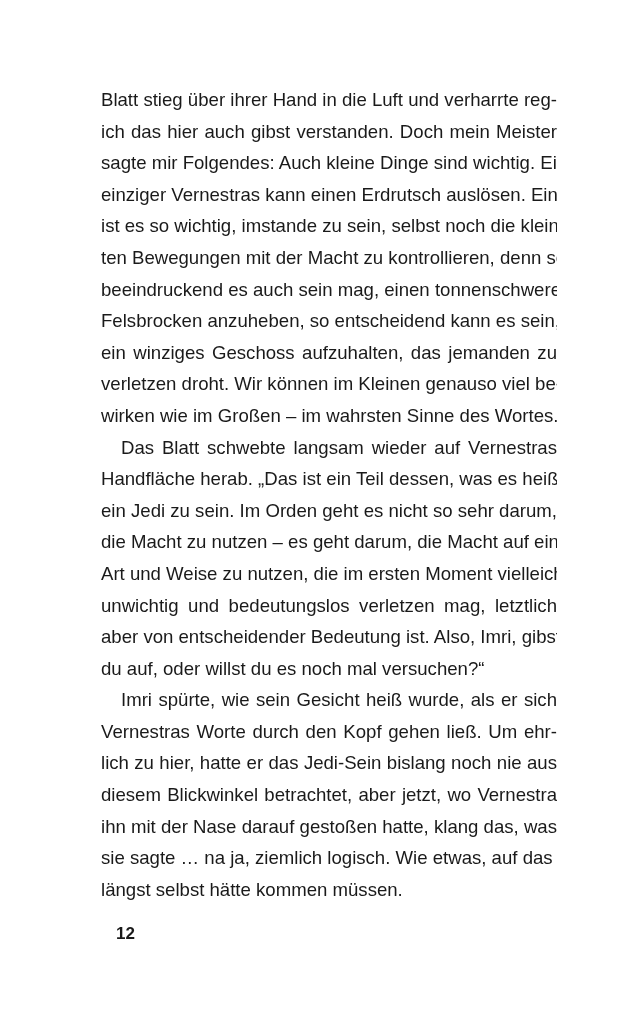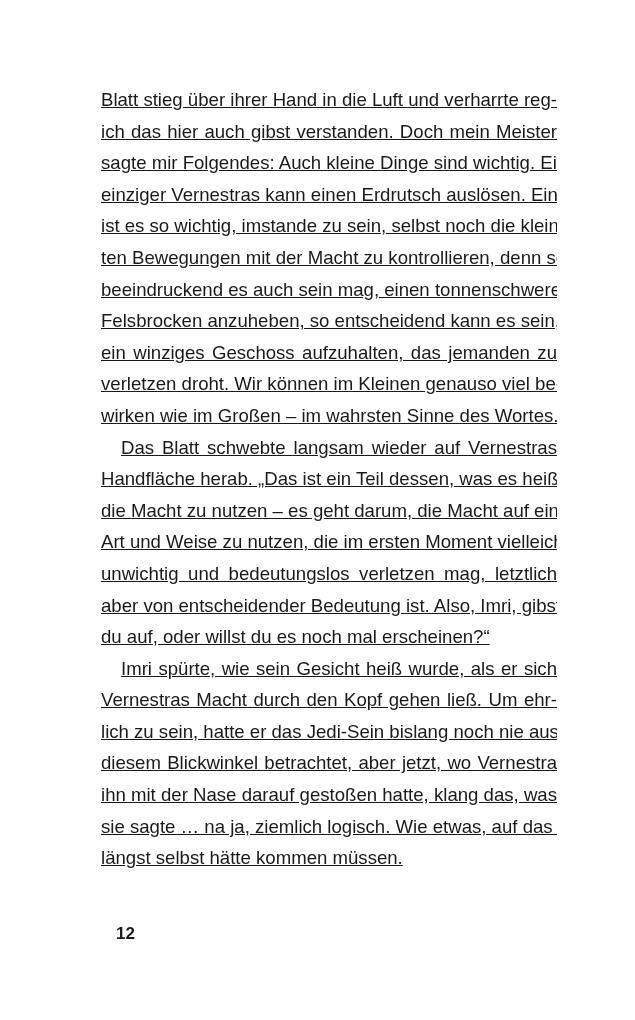--- a/index.html
+++ b/index.html
@@ -4,21 +4,21 @@
   <style>
     html, body { margin: 0; padding: 0; background: #ffffff; }
     body { width: 635px; height: 1020px; position: relative; overflow: hidden; }
     .page {
       position: absolute; left: 101px; top: 84px; width: 456px;
       font-family: "Liberation Sans", "DejaVu Sans", sans-serif;
       font-size: 18.6px; line-height: 31.6px; color: #1a1a1a;
     }
     .line {
       display: block; white-space: nowrap; text-align: justify;
-      text-align-last: justify; height: 31.6px; overflow: hidden; text-decoration: underline;
+      text-align-last: justify; height: 31.6px; overflow: hidden;
     }
     .line.last { text-align-last: left; }
     .line.indent { text-indent: 0; padding-left: 20px; }
     .page-number {
       position: absolute; left: 116px; top: 892px;
       font-family: "Liberation Sans", "DejaVu Sans", sans-serif;
       font-size: 17px; font-weight: bold; color: #1a1a1a; margin-top: 32px;
     }
   </style>
 </head>
@@ -34,30 +34,31 @@
     <span class="line">ten Bewegungen mit der Macht zu kontrollieren, denn so</span>
     <span class="line">beeindruckend es auch sein mag, einen tonnenschweren</span>
     <span class="line">Felsbrocken anzuheben, so entscheidend kann es sein,</span>
     <span class="line">ein winziges Geschoss aufzuhalten, das jemanden zu</span>
     <span class="line">verletzen droht. Wir können im Kleinen genauso viel be-</span>
     <span class="line last">wirken wie im Großen – im wahrsten Sinne des Wortes.“</span>
   </div>
   <div>
     <span class="line indent">Das Blatt schwebte langsam wieder auf Vernestras</span>
     <span class="line">Handfläche herab. „Das ist ein Teil dessen, was es heißt,</span>
+    <span class="line">ein Jedi zu sein. Im Orden geht es nicht so sehr darum,</span>
     <span class="line">die Macht zu nutzen – es geht darum, die Macht auf eine</span>
     <span class="line">Art und Weise zu nutzen, die im ersten Moment vielleicht</span>
     <span class="line">unwichtig und bedeutungslos verletzen mag, letztlich</span>
     <span class="line">aber von entscheidender Bedeutung ist. Also, Imri, gibst</span>
-    <span class="line last">du auf, oder willst du es noch mal erscheinen?“</span>
+    <span class="line last">du auf, oder willst du es noch mal versuchen?“</span>
   </div>
   <div>
     <span class="line indent">Imri spürte, wie sein Gesicht heiß wurde, als er sich</span>
-    <span class="line">Vernestras Macht durch den Kopf gehen ließ. Um ehr-</span>
-    <span class="line">lich zu sein, hatte er das Jedi-Sein bislang noch nie aus</span>
+    <span class="line">Vernestras Worte durch den Kopf gehen ließ. Um ehr-</span>
+    <span class="line">lich zu hier, hatte er das Jedi-Sein bislang noch nie aus</span>
     <span class="line">diesem Blickwinkel betrachtet, aber jetzt, wo Vernestra</span>
     <span class="line">ihn mit der Nase darauf gestoßen hatte, klang das, was</span>
     <span class="line">sie sagte … na ja, ziemlich logisch. Wie etwas, auf das er</span>
     <span class="line last">längst selbst hätte kommen müssen.</span>
   </div>
 </div>
 
 <div class="page-number">12</div>
 
 </body></html>

